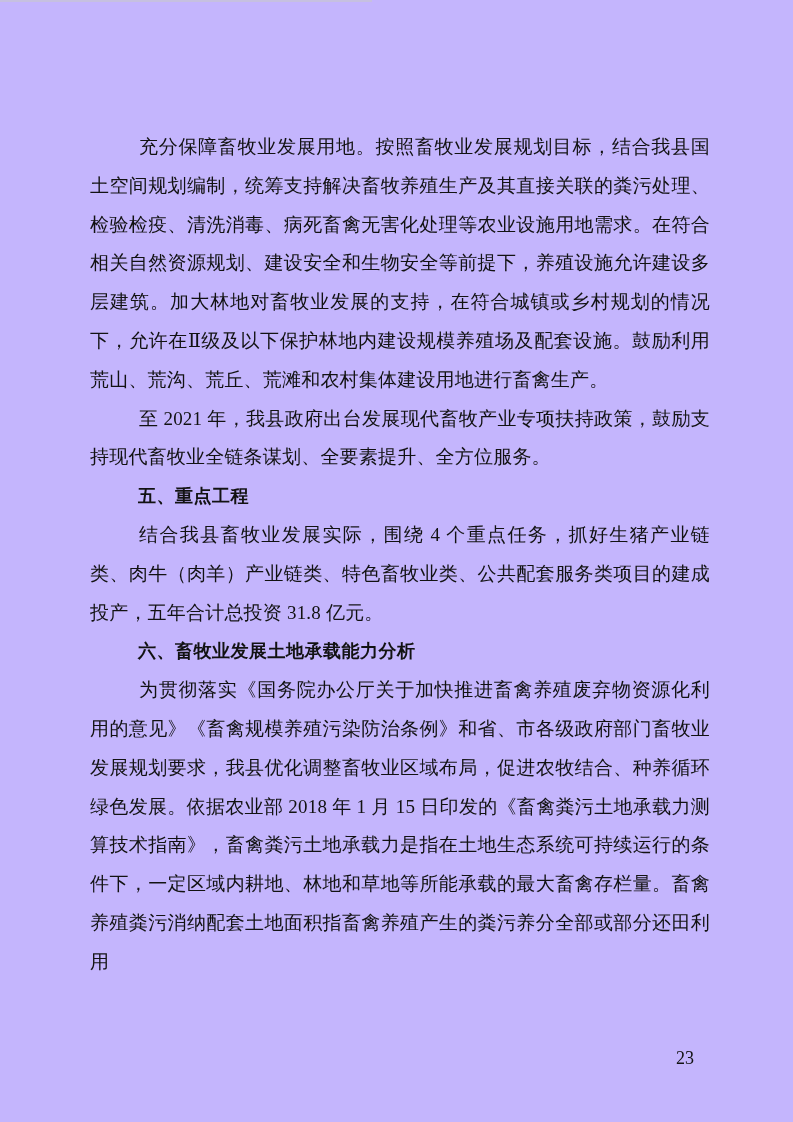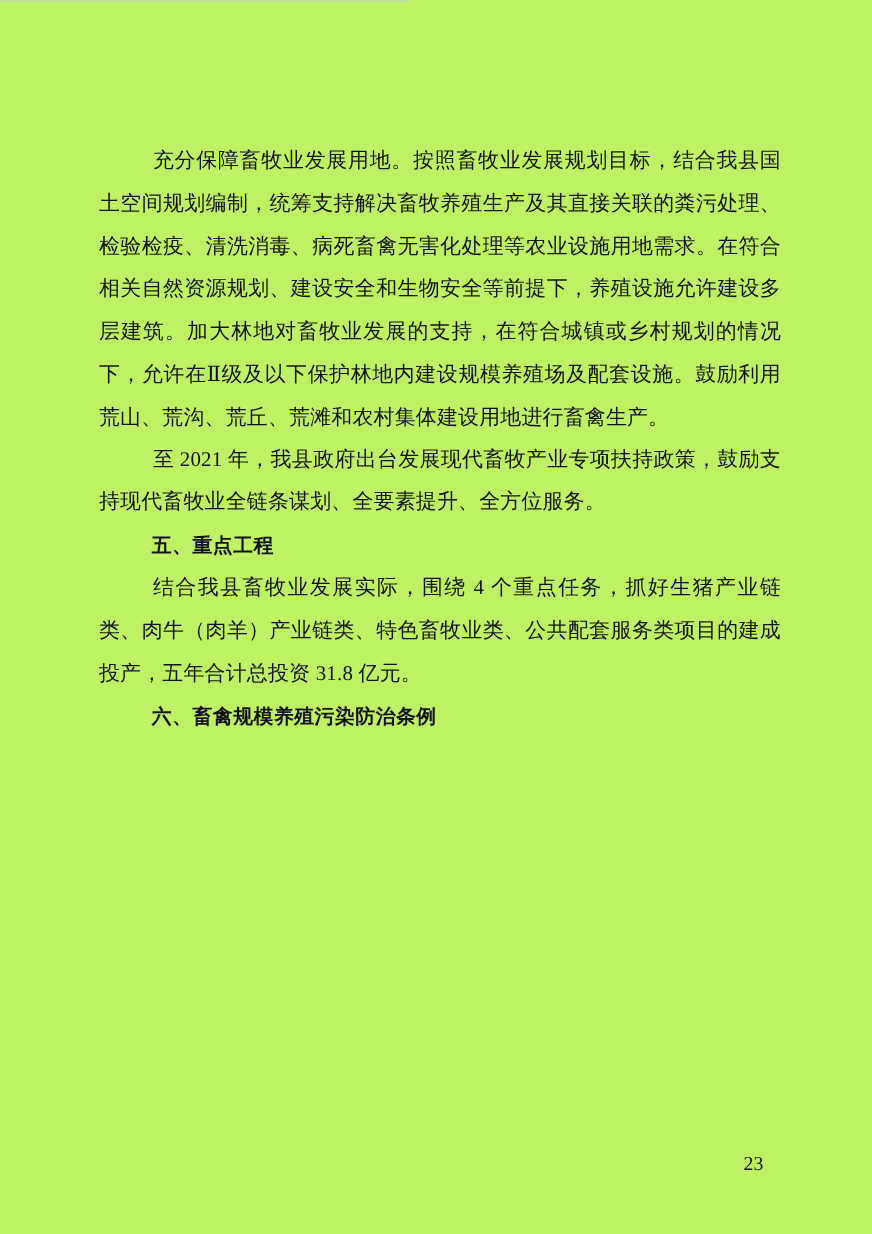--- a/index.html
+++ b/index.html
@@ -4,21 +4,21 @@
 <style>
   html, body {
     margin: 0;
     padding: 0;
     background: #ffffff;
   }
   .page {
     position: relative;
     width: 793px;
     height: 1122px;
-    background: #bef264;
+    background: #c4b5fd;
     color: #121212;
     overflow: hidden;
   }
   .scan-edge {
     position: absolute;
     top: 0;
     left: 0;
     width: 372px;
     height: 2px;
     background: #c9c9c9;
@@ -68,19 +68,20 @@
   <div class="content">
     <p class="para">充分保障畜牧业发展用地。按照畜牧业发展规划目标，结合我县国土空间规划编制，统筹支持解决畜牧养殖生产及其直接关联的粪污处理、检验检疫、清洗消毒、病死畜禽无害化处理等农业设施用地需求。在符合相关自然资源规划、建设安全和生物安全等前提下，养殖设施允许建设多层建筑。加大林地对畜牧业发展的支持，在符合城镇或乡村规划的情况下，允许在Ⅱ级及以下保护林地内建设规模养殖场及配套设施。鼓励利用荒山、荒沟、荒丘、荒滩和农村集体建设用地进行畜禽生产。</p>
 
     <p class="para">至 2021 年，我县政府出台发展现代畜牧产业专项扶持政策，鼓励支持现代畜牧业全链条谋划、全要素提升、全方位服务。</p>
 
     <h2 class="heading">五、重点工程</h2>
 
     <p class="para">结合我县畜牧业发展实际，围绕 4 个重点任务，抓好生猪产业链类、肉牛（肉羊）产业链类、特色畜牧业类、公共配套服务类项目的建成投产，五年合计总投资 31.8 亿元。</p>
 
 
-    <h2 class="heading">六、畜禽规模养殖污染防治条例</h2>
+    <h2 class="heading">六、畜牧业发展土地承载能力分析</h2>
 
+    <p class="para">为贯彻落实《国务院办公厅关于加快推进畜禽养殖废弃物资源化利用的意见》《畜禽规模养殖污染防治条例》和省、市各级政府部门畜牧业发展规划要求，我县优化调整畜牧业区域布局，促进农牧结合、种养循环绿色发展。依据农业部 2018 年 1 月 15 日印发的《畜禽粪污土地承载力测算技术指南》，畜禽粪污土地承载力是指在土地生态系统可持续运行的条件下，一定区域内耕地、林地和草地等所能承载的最大畜禽存栏量。畜禽养殖粪污消纳配套土地面积指畜禽养殖产生的粪污养分全部或部分还田利用</p>
   </div>
 
   <div class="page-number">23</div>
 
 </div>
 
 </body></html>

